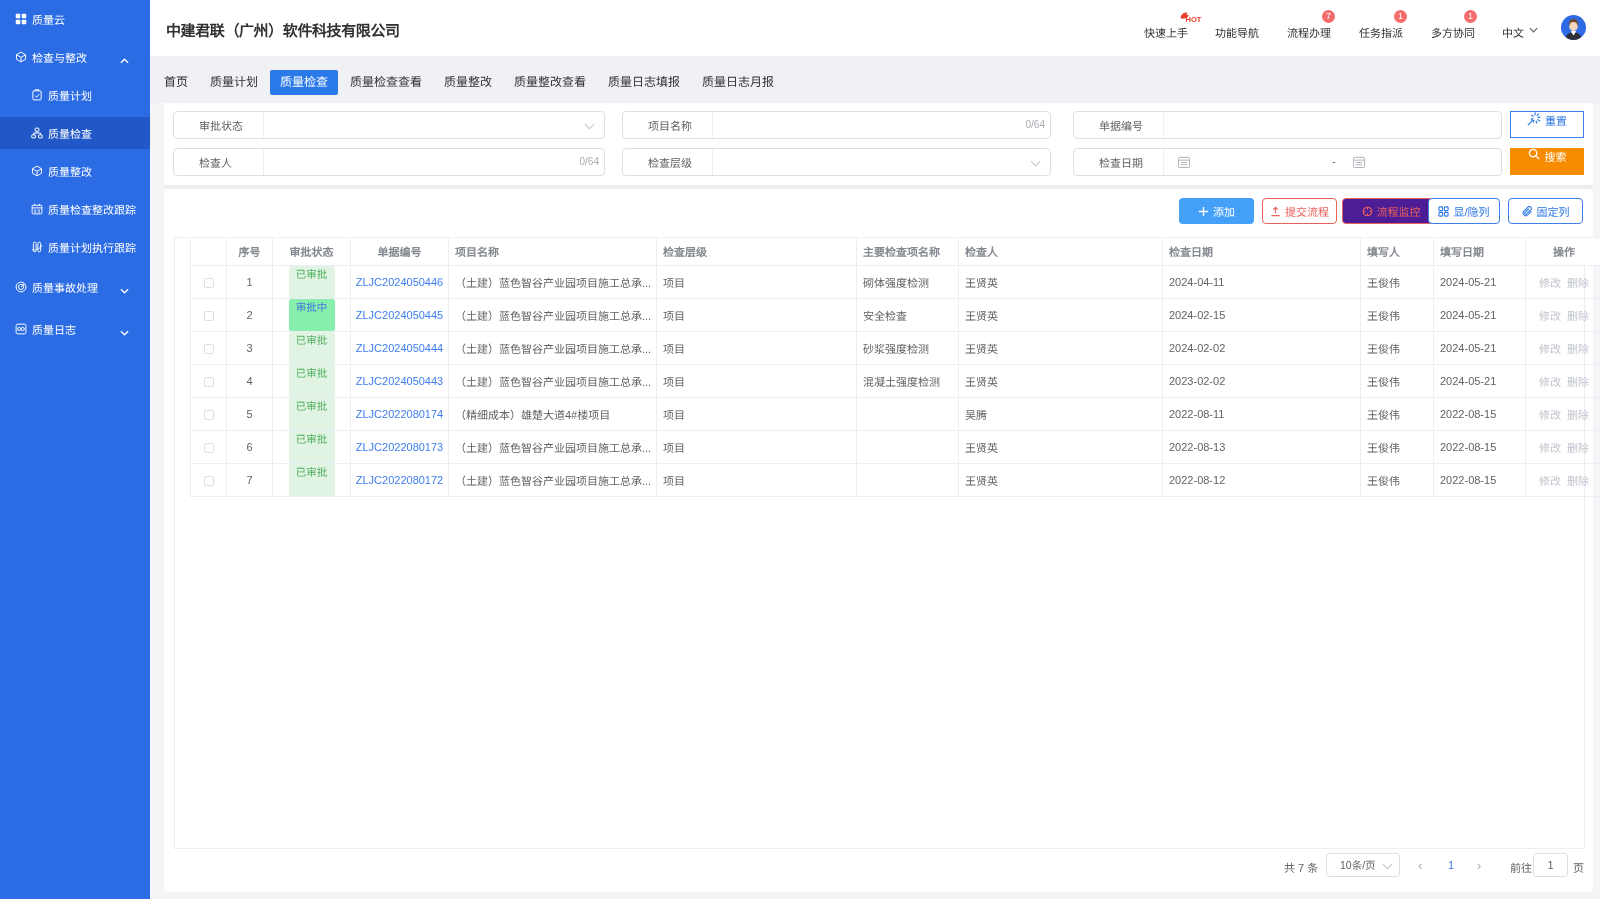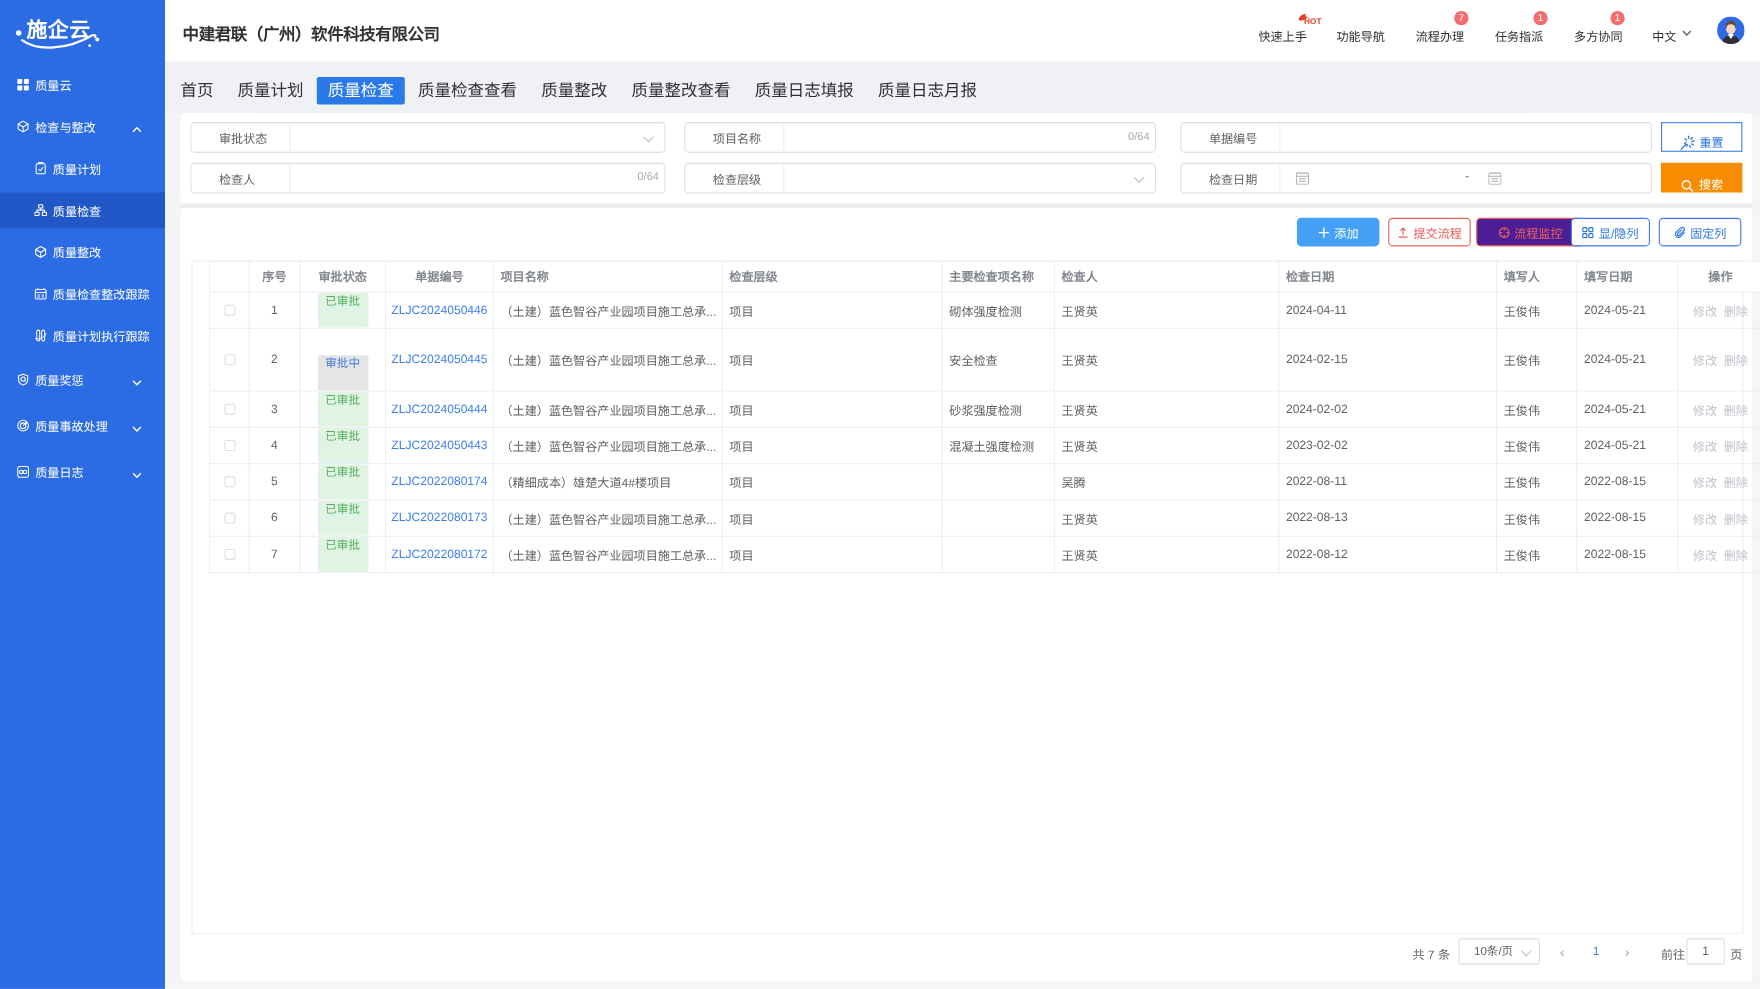--- a/index.html
+++ b/index.html
@@ -20,76 +20,67 @@
 .mi svg { display:block; }
 
 
 .header { position:absolute; left:150px; top:0; width:1450px; height:57px; background:#fff; border-bottom:1px solid #f0f0f0; }
 .company { position:absolute; left:16px; top:19px; font-size:15px; font-weight:bold; color:#303133; letter-spacing:-0.4px;}
 .hnav-item { position:absolute; top:24px; white-space:nowrap; font-size:11px; color:#303133; }
 .badge { position:absolute; width:13px; height:13px; border-radius:7px; background:#f56c6c; color:#fff; font-size:9px; line-height:13px; text-align:center; }
 
 
 .tabs { position:absolute; left:154px; top:70px; height:25px; display:flex; }
-.tab { height:25px; line-height:25px; padding:0 10px; margin-right:2px; font-size:15px; color:#303133; }
+.tab { height:25px; line-height:25px; padding:0 10px; margin-right:2px; font-size:12px; color:#303133; }
 .tab.active { background:#2979e8; color:#fff; border-radius:2px; }
 
 
 .fpanel { position:absolute; left:164px; top:103px; width:1429px; height:82px; background:#fff; border-radius:4px; }
 .fgroup { position:absolute; height:28px; border:1px solid #dcdfe6; border-radius:4px; background:#fff; display:flex; align-items:center; }
 .fgroup .flabel { width:90px; padding-left:25px; font-size:11px; color:#606266; flex:none; border-right:1px solid #ebeef5; height:100%; display:flex; align-items:center; }
 .fgroup .fbody { flex:1; height:100%; position:relative; }
 .fcount { position:absolute; right:5px; top:7px; color:#a8abb2; font-size:10px; }
 .fchev { position:absolute; right:10px; top:10px; width:8px; height:8px; }
 .fchev::before { content:""; position:absolute; width:6px; height:6px; border-right:1.3px solid #c0c4cc; border-bottom:1.3px solid #c0c4cc; transform:rotate(45deg); top:-1px; left:0; }
-.btn { display:inline-flex; align-items:flex-end; justify-content:center; border-radius:0; font-size:11px; cursor:default; white-space:nowrap; }
+.btn { display:inline-flex; align-items:flex-start; justify-content:center; border-radius:0; font-size:11px; cursor:default; white-space:nowrap; }
 .btn-reset { position:absolute; left:1346px; top:8px; width:74px; height:27px; border:1px solid #3d7ee8; color:#2e77e6; background:#fff; }
 .btn-search { position:absolute; left:1346px; top:45px; width:74px; height:27px; background:#f78c00; color:#fff; border:none; }
 
 
 .tpanel { position:absolute; left:164px; top:189px; width:1429px; height:703px; background:#fff; border-radius:4px; }
 .abtn { position:absolute; height:26px; top:9px; display:flex; align-items:center; justify-content:center; border-radius:4px; font-size:11px; }
 .abtn svg { margin-right:4px; }
 .a-add { left:1015px; width:75px; background:#45a0f8; color:#fff; }
 .a-submit { left:1098px; width:75px; border:1px solid #e8605c; color:#e8605c; background:#fff; }
 .a-monitor { left:1178px; width:98px; border:1px solid #e8605c; color:#e8605c; background:#4c1d95; }
 .a-cols { left:1264px; width:72px; border:1px solid #3d7ee8; color:#2e77e6; background:#fff; }
 .a-fix { left:1344px; width:75px; border:1px solid #3d7ee8; color:#2e77e6; background:#fff; }
 
 table.grid { position:absolute; left:26px; top:48px; width:1411px; border-collapse:collapse; table-layout:fixed; font-size:11px; }
 .grid th, .grid td { border:1px solid #ebeef5; height:31px; padding:0 6px; font-weight:normal; color:#606266; overflow:hidden; white-space:nowrap; }
 .grid th { height:28px; line-height:24px; color:#84888f; font-weight:bold; text-align:left; background:#fff; }
 .grid .c { text-align:center; padding:0 2px; }
 .grid a { color:#3d7ef0; text-decoration:none; }
 .pill { display:inline-block; width:46px; height:32px; line-height:16px; border-radius:2px; font-size:10.5px; text-align:center; }
 .pill.g { background:#e1f3e3; color:#51b05f; }
-.pill.b { background:#e5e5e5; color:#4477dd;margin-top:24px; }
+.pill.b { background:#86efac; color:#4477dd; }
 .ckb { display:inline-block; width:10px; height:10px; border:1px solid #dcdfe6; border-radius:2px; background:#fff; vertical-align:middle; }
 .grid td.gray, .gray { color:#c0c4cc; }
 .tbox { position:absolute; left:10px; top:48px; width:1411px; height:612px; border:1px solid #ebeef5; pointer-events:none; }
 
 
 .pager { position:absolute; left:0; top:664px; width:1429px; height:28px; font-size:11px; color:#606266; }
 .pager > * { position:absolute; }
 .psel { left:1162px; top:0; width:74px; height:24px; border:1px solid #dcdfe6; border-radius:3px; line-height:22px; padding-left:13px; font-size:10.5px; color:#606266; }
 .goto { left:1369px; top:0; width:35px; height:24px; border:1px solid #dcdfe6; border-radius:3px; text-align:center; line-height:22px; }
 </style>
 </head>
 <body>
 
 <div class="sidebar">
-  <div class="logo">
-    <div class="txt">施企云</div>
-    <svg width="130" height="52" viewBox="0 0 130 52" style="position:absolute;left:0;top:0;">
-      <circle cx="17" cy="30" r="2.5" fill="#fff"></circle>
-      <path d="M20 36.5 C 34 47, 62 45, 83 32.5 C 85.5 31.2 87.5 32 86.5 33.8" stroke="#fff" stroke-width="2" fill="none" stroke-linecap="round"></path>
-      <circle cx="88.5" cy="36" r="1.8" fill="#fff"></circle>
-      <circle cx="81.5" cy="41.5" r="1.3" fill="#fff"></circle>
-    </svg>
-  </div>
   <div class="menu-item"><span class="mi">
     <svg viewBox="0 0 16 16" width="12" height="12">
           <rect x="1" y="1" width="6" height="6" rx="1" fill="#fff"></rect>
           <rect x="9" y="1" width="6" height="6" rx="1" fill="#fff"></rect>
           <rect x="1" y="9" width="6" height="6" rx="1" fill="#fff"></rect>
           <rect x="9" y="9" width="6" height="6" rx="1" fill="#fff"></rect>
         </svg>
   </span>质量云</div>
   <div class="menu-item"><span class="mi">
     <svg viewBox="0 0 16 16" width="12" height="12" fill="none" stroke="#fff" stroke-width="1.3">
@@ -128,31 +119,20 @@
           <path d="M1.5 6.5 L14.5 6.5 M4.5 3 L4.5 1 M11.5 3 L11.5 1 M4 9.5 L7 9.5 M9 9.5 L12 9.5 M4 12 L7 12 M9 12 L12 12"></path>
         </svg>
   </span>质量检查整改跟踪</div>
   <div class="menu-item sub"><span class="mi">
     <svg viewBox="0 0 16 16" width="12" height="12" fill="none" stroke="#fff" stroke-width="1.3">
           <rect x="3.2" y="1.5" width="3.6" height="13" rx="1.8"></rect>
           <rect x="9.2" y="1.5" width="3.6" height="13" rx="1.8"></rect>
           <path d="M1 11.5 C4.5 13.5 12 11 14.8 5.5" stroke-width="1.1"></path>
         </svg>
   </span>质量计划执行跟踪</div>
-  <div class="menu-item group2"><span class="mi">
-    <svg viewBox="0 0 16 16" width="12" height="12" fill="none" stroke="#fff" stroke-width="1.3">
-          <path d="M8 1.5 L13.5 3.5 L13.5 8 C13.5 11.5 11 13.7 8 14.8 C5 13.7 2.5 11.5 2.5 8 L2.5 3.5 Z"></path>
-          <circle cx="8" cy="7.5" r="2.6"></circle>
-          <path d="M9.5 9 L10.6 10.2"></path>
-        </svg>
-  </span>质量奖惩<span class="arrow">
-    <svg width="9" height="6" viewBox="0 0 10 6" fill="none" stroke="#fff" stroke-width="1.4">
-          <path d="M1 1 L5 5 L9 1"></path>
-        </svg>
-  </span></div>
   <div class="menu-item group2"><span class="mi">
     <svg viewBox="0 0 16 16" width="12" height="12" fill="none" stroke="#fff" stroke-width="1.3">
           <circle cx="8" cy="8" r="6.5"></circle>
           <circle cx="8" cy="8" r="3.4"></circle>
           <path d="M8 8 L11.5 4.5 M10.2 4.2 L11.8 4.2 L11.8 5.8"></path>
         </svg>
   </span>质量事故处理<span class="arrow">
     <svg width="9" height="6" viewBox="0 0 10 6" fill="none" stroke="#fff" stroke-width="1.4">
           <path d="M1 1 L5 5 L9 1"></path>
         </svg>

